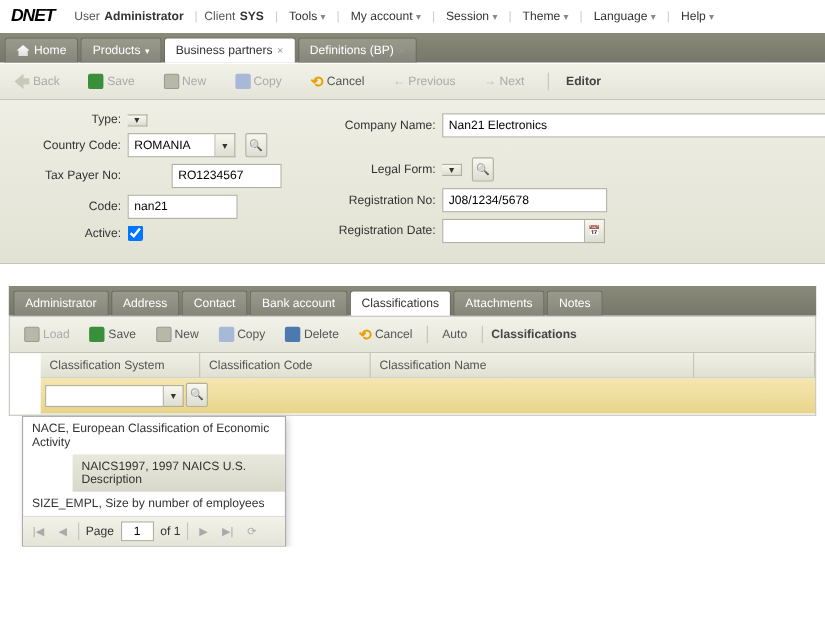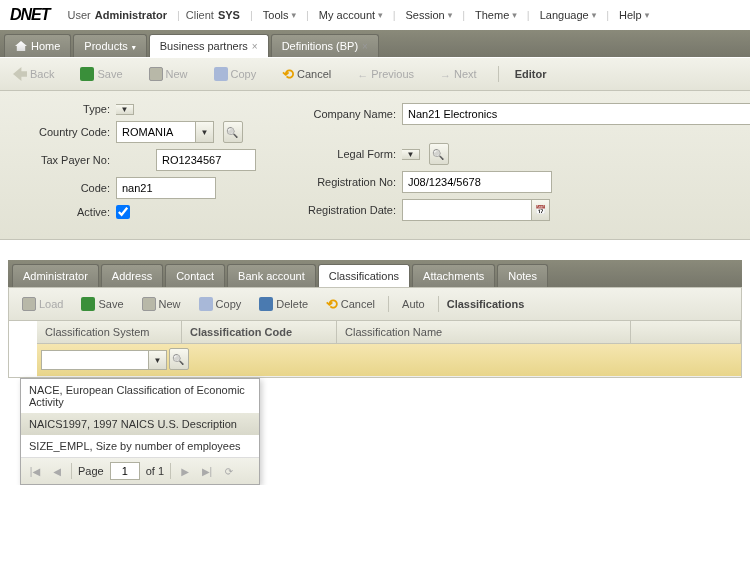--- a/index.html
+++ b/index.html
@@ -56,29 +56,29 @@
   
   .gap { height: 20px; }
   
   .subtabs { background: linear-gradient(#8a8a7a, #76766a); padding: 4px 4px 0 4px; display: flex; gap: 2px; margin: 0 8px;}
   
   .subtoolbar { background: linear-gradient(#f2f2ea, #e4e4d8); border: 1px solid #c4c4b8; padding: 5px 8px; display: flex; align-items: center; gap: 8px; margin: 0 8px;}
   
   .grid { margin: 0 8px; border:1px solid #c4c4b8; border-top:none;padding-left:28px;}
   .grid-head { display: flex; background: linear-gradient(#f0f0e6,#e0e0d2); border-bottom:1px solid #c4c4b8;}
   .gh { padding: 5px 8px; border-right:1px solid #c4c4b8; color:#555;}
-  .gh1 { width: 145px;} .gh2 { width:155px;font-weight:bold;} .gh3 { flex:1;} .gh4{width:110px;}
+  .gh1 { width: 145px;} .gh2 { width:155px;} .gh3 { flex:1;} .gh4{width:110px;}
   .grid-row { display:flex; padding:4px 0; border-bottom:1px solid #eee;}
   .gc { padding: 3px 8px;}
   .grid-row.sel { background: linear-gradient(#f5e6b0, #e8d58a);}
   .grid-row.sel .combo input { width:108px; height:20px;}
   
   .dropdown { position:relative; margin: 0 8px 0 20px; width:240px; background:#fff; border:1px solid #aaa; box-shadow: 2px 2px 6px rgba(0,0,0,.2);}
   .dd-item { padding: 5px 8px; cursor:pointer; color:#333;}
-  .dd-item.hover { background: linear-gradient(#e8e8dc, #d8d8ca);}
+  .dd-item.hover { background: linear-gradient(#e8e8dc, #d8d8ca); margin-left: 45px;}
   .pager { display:flex; align-items:center; gap:6px; padding:4px 6px; background:linear-gradient(#f2f2ea,#e4e4d8); border-top:1px solid #ddd;}
   .pbtn { width:16px; height:16px; display:flex; align-items:center; justify-content:center; color:#aaa; cursor:pointer; font-size:10px;}
   .pinp { width:30px; height:18px; border:1px solid #b0b0a0; text-align:center; font-size:11px;}
 </style>
 </head>
 <body>
 
 <div class="topbar">
   <span class="logo">DNET</span>
   <div class="top-menu">

